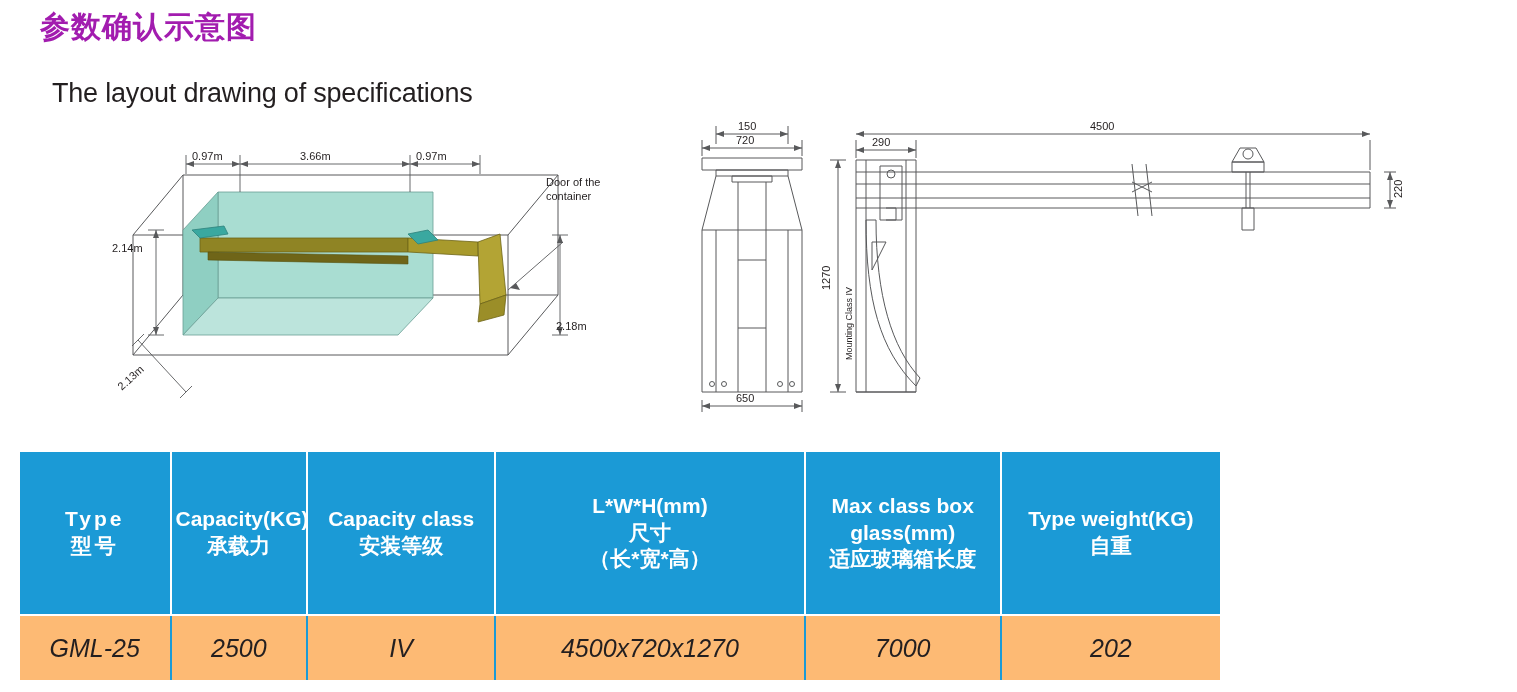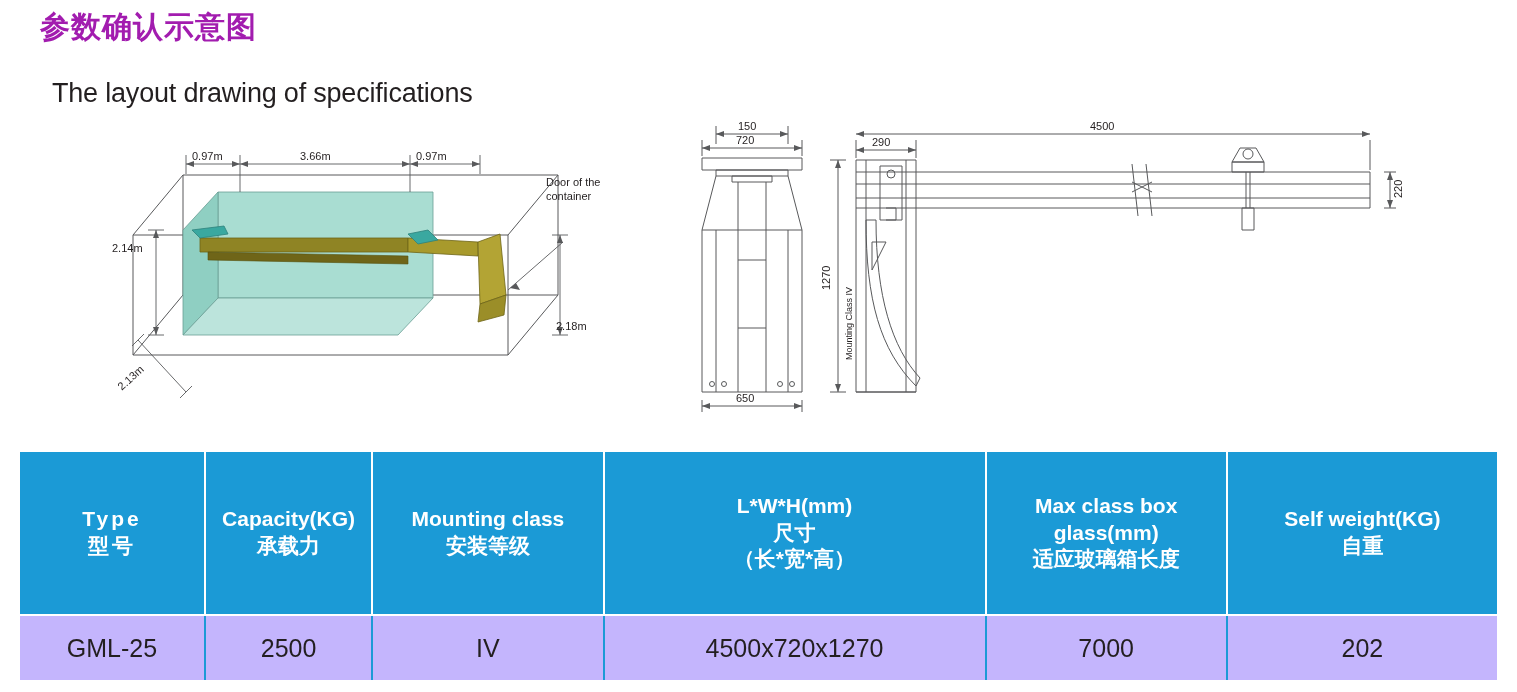--- a/index.html
+++ b/index.html
@@ -58,47 +58,48 @@
   }
   .drawing-left svg, .drawing-right svg {
     display: block;
   }
 
   
   .spec-table {
     position: absolute;
     left: 20px;
     top: 452px;
-    width: 1477px;
+    width: 1200px;
     border-collapse: collapse;
     table-layout: fixed;
   }
   .spec-table th {
     background: #1b9ad6;
     color: #ffffff;
     border-right: 2px solid #ffffff;
     border-bottom: 2px solid #ffffff;
     font-size: 21px;
     font-weight: bold;
     line-height: 1.28;
     padding: 10px 4px;
     height: 142px;
     vertical-align: middle;
     text-align: center;
   }
   .spec-table th:last-child { border-right: none; }
   .spec-table td {
-    background: #c4b5fd;
+    background: #fdba74;
     border-right: 2px solid #1b9ad6;
     font-size: 25px;
     color: #231f20;
     text-align: center;
     height: 56px;
     vertical-align: middle;
     padding: 4px;
+    font-style: italic;
   }
   .spec-table td:last-child { border-right: none; }
   .hdr-line { display: block; }
   .hdr-spaced { letter-spacing: 3px; }
 </style>
 </head>
 <body>
 
 <div class="page">
 
@@ -295,35 +296,35 @@
       <tr>
         <th style="width:12.4%">
           <span class="hdr-line hdr-spaced">Type</span>
           <span class="hdr-line hdr-spaced">型号</span>
         </th>
         <th style="width:11.1%">
           <span class="hdr-line">Capacity(KG)</span>
           <span class="hdr-line">承载力</span>
         </th>
         <th style="width:15.6%">
-          <span class="hdr-line">Mounting class</span>
+          <span class="hdr-line">Capacity class</span>
           <span class="hdr-line">安装等级</span>
         </th>
         <th style="width:26.2%">
           <span class="hdr-line">L*W*H(mm)</span>
           <span class="hdr-line">尺寸</span>
           <span class="hdr-line">（长*宽*高）</span>
         </th>
         <th style="width:16.3%">
           <span class="hdr-line">Max class box</span>
           <span class="hdr-line">glass(mm)</span>
           <span class="hdr-line">适应玻璃箱长度</span>
         </th>
         <th style="width:18.4%">
-          <span class="hdr-line">Self weight(KG)</span>
+          <span class="hdr-line">Type weight(KG)</span>
           <span class="hdr-line">自重</span>
         </th>
       </tr>
     </thead>
     <tbody>
       <tr>
         <td>GML-25</td>
         <td>2500</td>
         <td>IV</td>
         <td>4500x720x1270</td>

